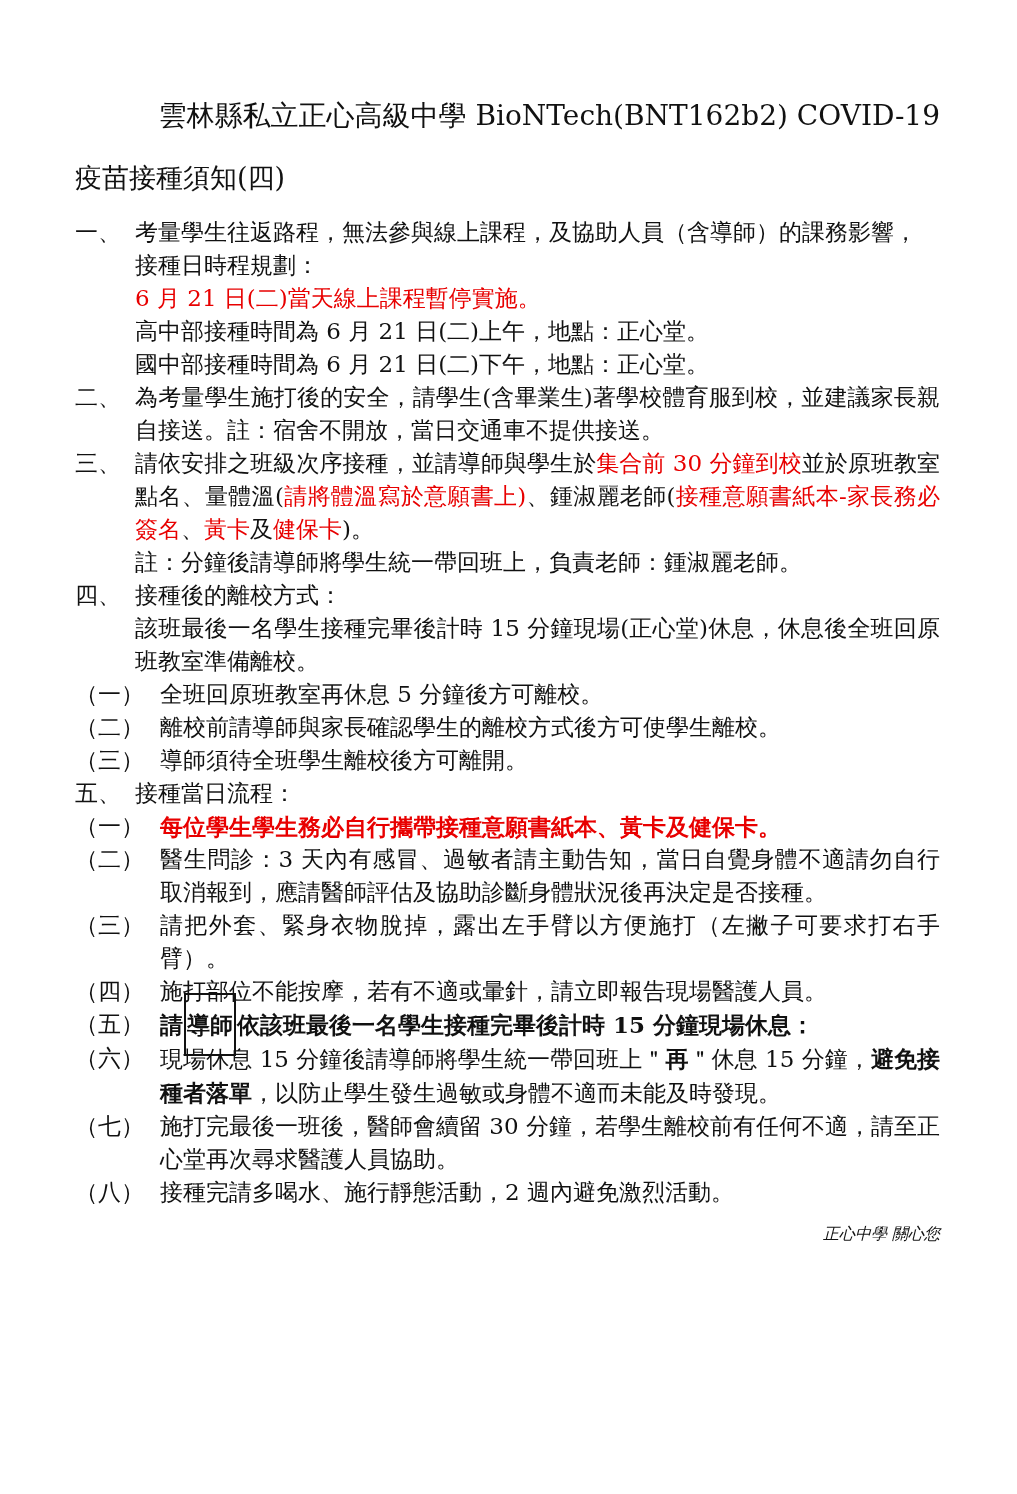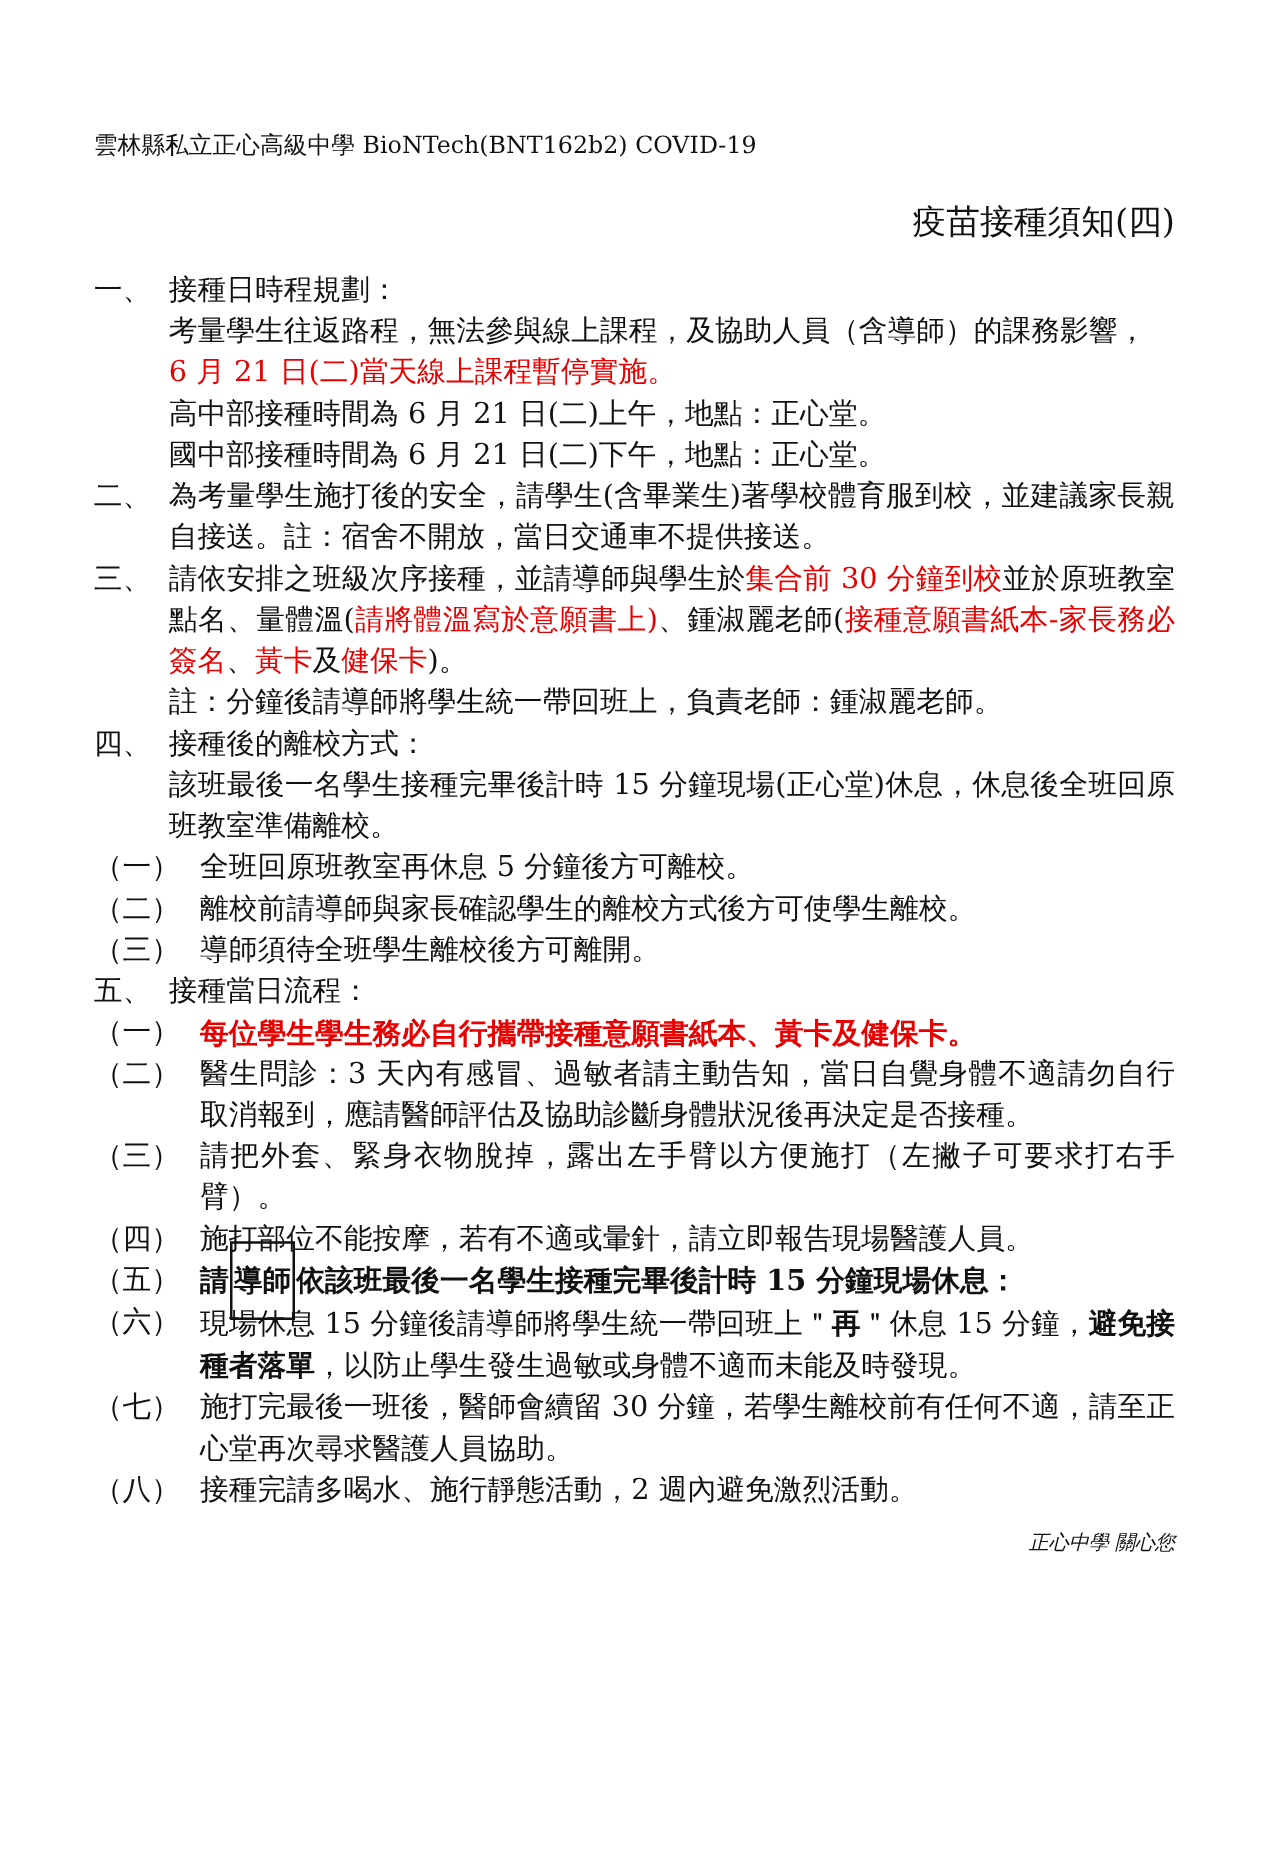--- a/index.html
+++ b/index.html
@@ -9,28 +9,28 @@
     width:1017px;
     height:1494px;
     margin:0 auto;
     background:#ffffff;
     color:#111111;
     font-family:"DejaVu Serif","Liberation Serif",serif;
     padding:96px 77px 0 75px;
     overflow:hidden;
   }
   .title {
-    text-align:left;
-    font-size:19px;
+    text-align:right;
+    font-size:28px;
     font-weight:normal;
     line-height:40px;
     white-space:nowrap;
   }
   .subtitle {
-    text-align:right;
+    text-align:left;
     font-size:27px;
     font-weight:normal;
     line-height:40px;
     margin-top:22px;
   }
   .doc {
     margin-top:18px;
     font-size:23px;
     line-height:33px;
   }
@@ -65,22 +65,22 @@
 <div class="page">
 
   <h1 class="title">雲林縣私立正心高級中學 BioNTech(BNT162b2) COVID-19</h1>
   <h2 class="subtitle">疫苗接種須知(四)</h2>
 
   <div class="doc">
 
     <div class="row">
       <span class="num">一、</span>
       <div class="body">
+        <div class="line">考量學生往返路程，無法參與線上課程，及協助人員（含導師）的課務影響，</div>
         <div class="line">接種日時程規劃：</div>
-        <div class="line">考量學生往返路程，無法參與線上課程，及協助人員（含導師）的課務影響，</div>
         <div class="line red">6 月 21 日(二)當天線上課程暫停實施。</div>
         <div class="line">高中部接種時間為 6 月 21 日(二)上午，地點：正心堂。</div>
         <div class="line">國中部接種時間為 6 月 21 日(二)下午，地點：正心堂。</div>
       </div>
     </div>
 
     <div class="row">
       <span class="num">二、</span>
       <div class="body">
         <p class="para">為考量學生施打後的安全，請學生(含畢業生)著學校體育服到校，並建議家長親自接送。註：宿舍不開放，當日交通車不提供接送。</p>

